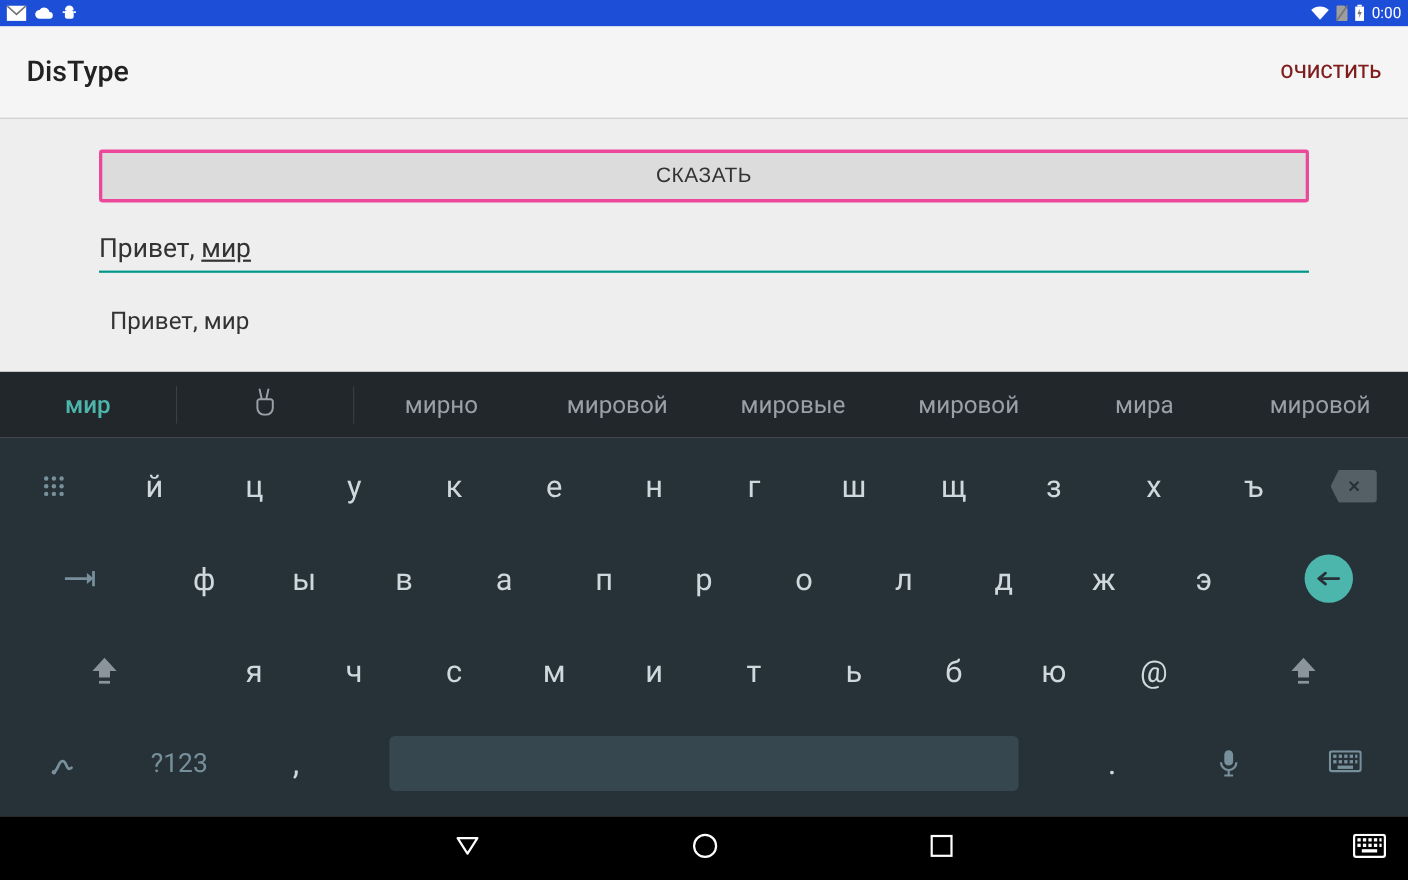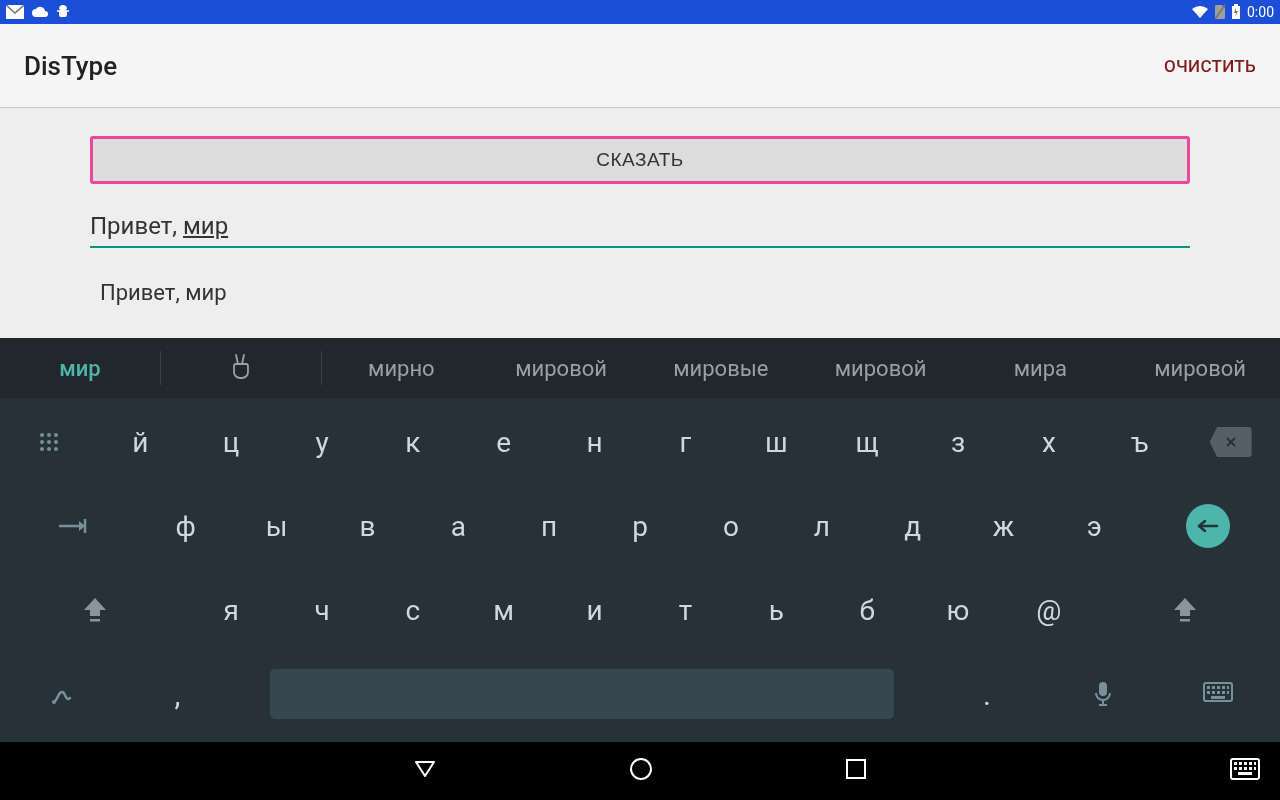--- a/index.html
+++ b/index.html
@@ -341,20 +341,21 @@
     </div>
   </div>
 
   <div class="krow">
     <div class="key icon dim">
       <svg width="28" height="28" viewBox="0 0 28 28">
           <path d="M6 22c4-2 4-10 8-10s3 10 8 6" fill="none" stroke="#78909c" stroke-width="2.5" stroke-linecap="round"></path>
           <circle cx="6" cy="22" r="2" fill="#78909c"></circle>
         </svg>
     </div>
+    <div class="key dim" style="font-size:24px">?123</div>
     <div class="key" style="font-size:30px">,</div>
     <div class="key key-space">
       <div class="space-bar"></div>
     </div>
     <div class="key" style="font-size:30px">.</div>
     <div class="key icon dim">
       <svg width="20" height="28" viewBox="0 0 20 28">
           <rect x="6" y="2" width="8" height="14" rx="4" fill="#78909c"></rect>
           <path d="M3 13a7 7 0 0014 0" fill="none" stroke="#78909c" stroke-width="2"></path>
           <line x1="10" y1="20" x2="10" y2="25" stroke="#78909c" stroke-width="2"></line>

